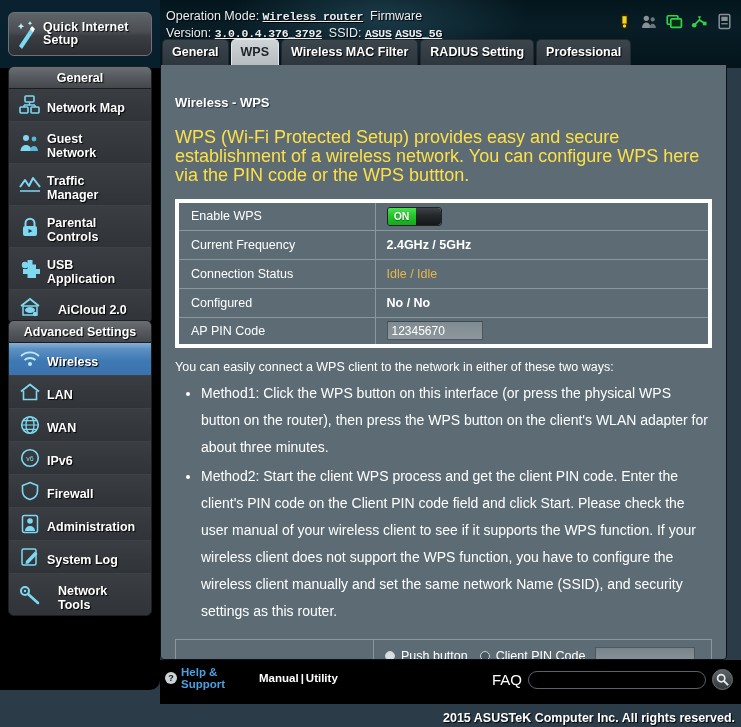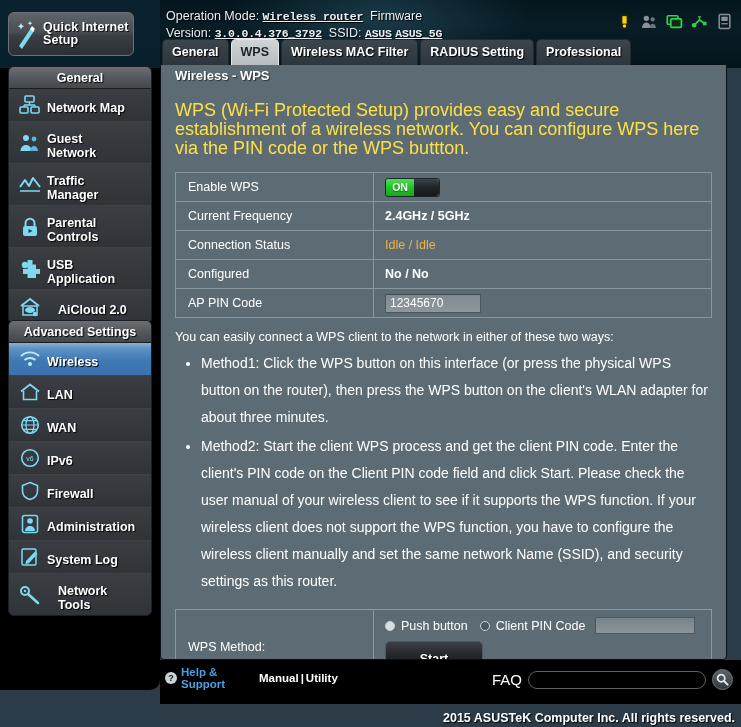--- a/index.html
+++ b/index.html
@@ -44,21 +44,21 @@
     position: absolute;
     left: 0; top: 0; width: 160px; height: 68px;
     background: linear-gradient(180deg, #0a2230 0%, #07202c 100%);
     overflow: hidden;
   }
 
   
   #qis {
     position: absolute;
     left: 8px; top: 12px;
-    width: 126px; height: 44px;
+    width: 144px; height: 44px;
     border-radius: 6px;
     background: linear-gradient(180deg, #5f6469 0%, #4a4e53 45%, #3a3e42 55%, #2c3034 100%);
     border: 1px solid #6d7277;
     display: flex;
     align-items: center;
     cursor: pointer;
     z-index: 9;
   }
   #qis .wand { width: 34px; height: 40px; position: relative; flex: 0 0 34px; }
   #qis .wand svg { position: absolute; left: 4px; top: 6px; }
@@ -182,42 +182,42 @@
   #panel {
     position: absolute;
     left: 160px; top: 64px;
     width: 567px; height: 596px;
     background: #5d6c74;
     border: 1px solid #0a1116;
     border-radius: 0 0 4px 4px;
     z-index: 4;
     overflow: hidden;
   }
-  #panelpad { padding: 3px 14px 0 14px; }
+  #panelpad { padding: 30px 14px 0 14px; }
 
   .pagetitle {
     font-size: 13px;
     font-weight: bold;
     color: #ffffff;
     text-shadow: 1px 1px 1px #2a343a;
     margin-bottom: 18px;
   }
   .intro {
     font-size: 18px;
     line-height: 19px;
     color: #fde047;
     margin-bottom: 14px;
     max-width: 534px;
   }
 
   
   .stable {
     width: 537px;
     border-collapse: collapse;
-    border: 1px solid #ffffff;
+    border: 4px solid #ffffff;
     background: #5d6c74;
   }
   .stable tr { height: 29px; }
   .stable td { border: 1px solid #8a979d; padding: 0 0 0 12px; vertical-align: middle; }
   .stable td.lbl {
     width: 198px;
     font-size: 12.5px;
     color: #ffffff;
   }
   .stable td.val {

